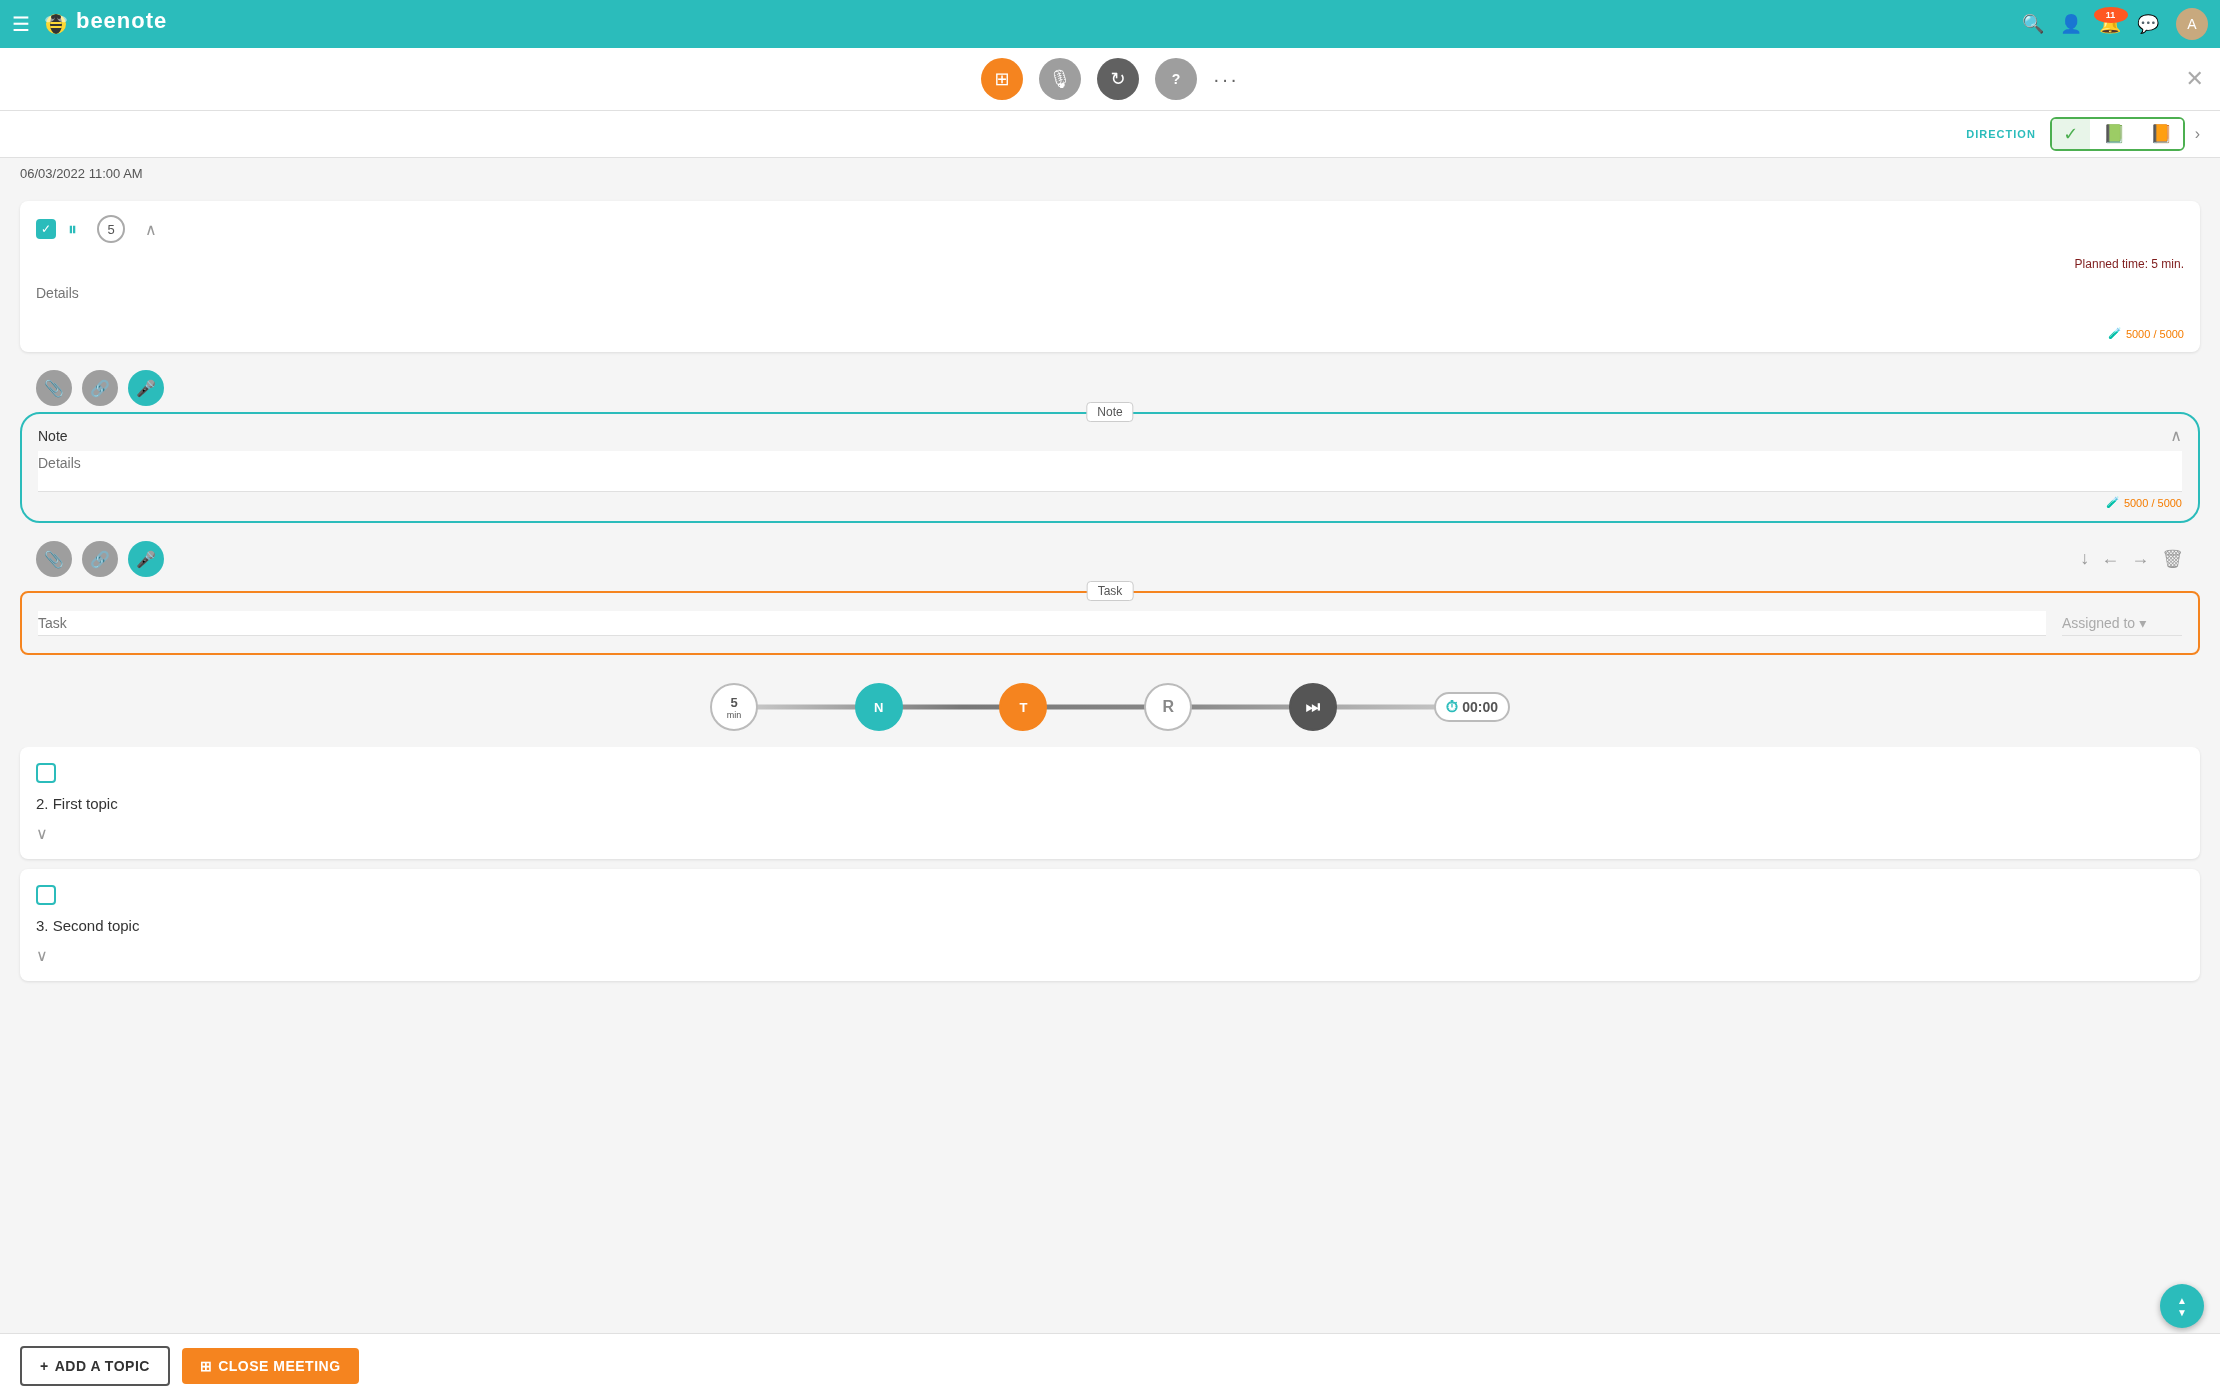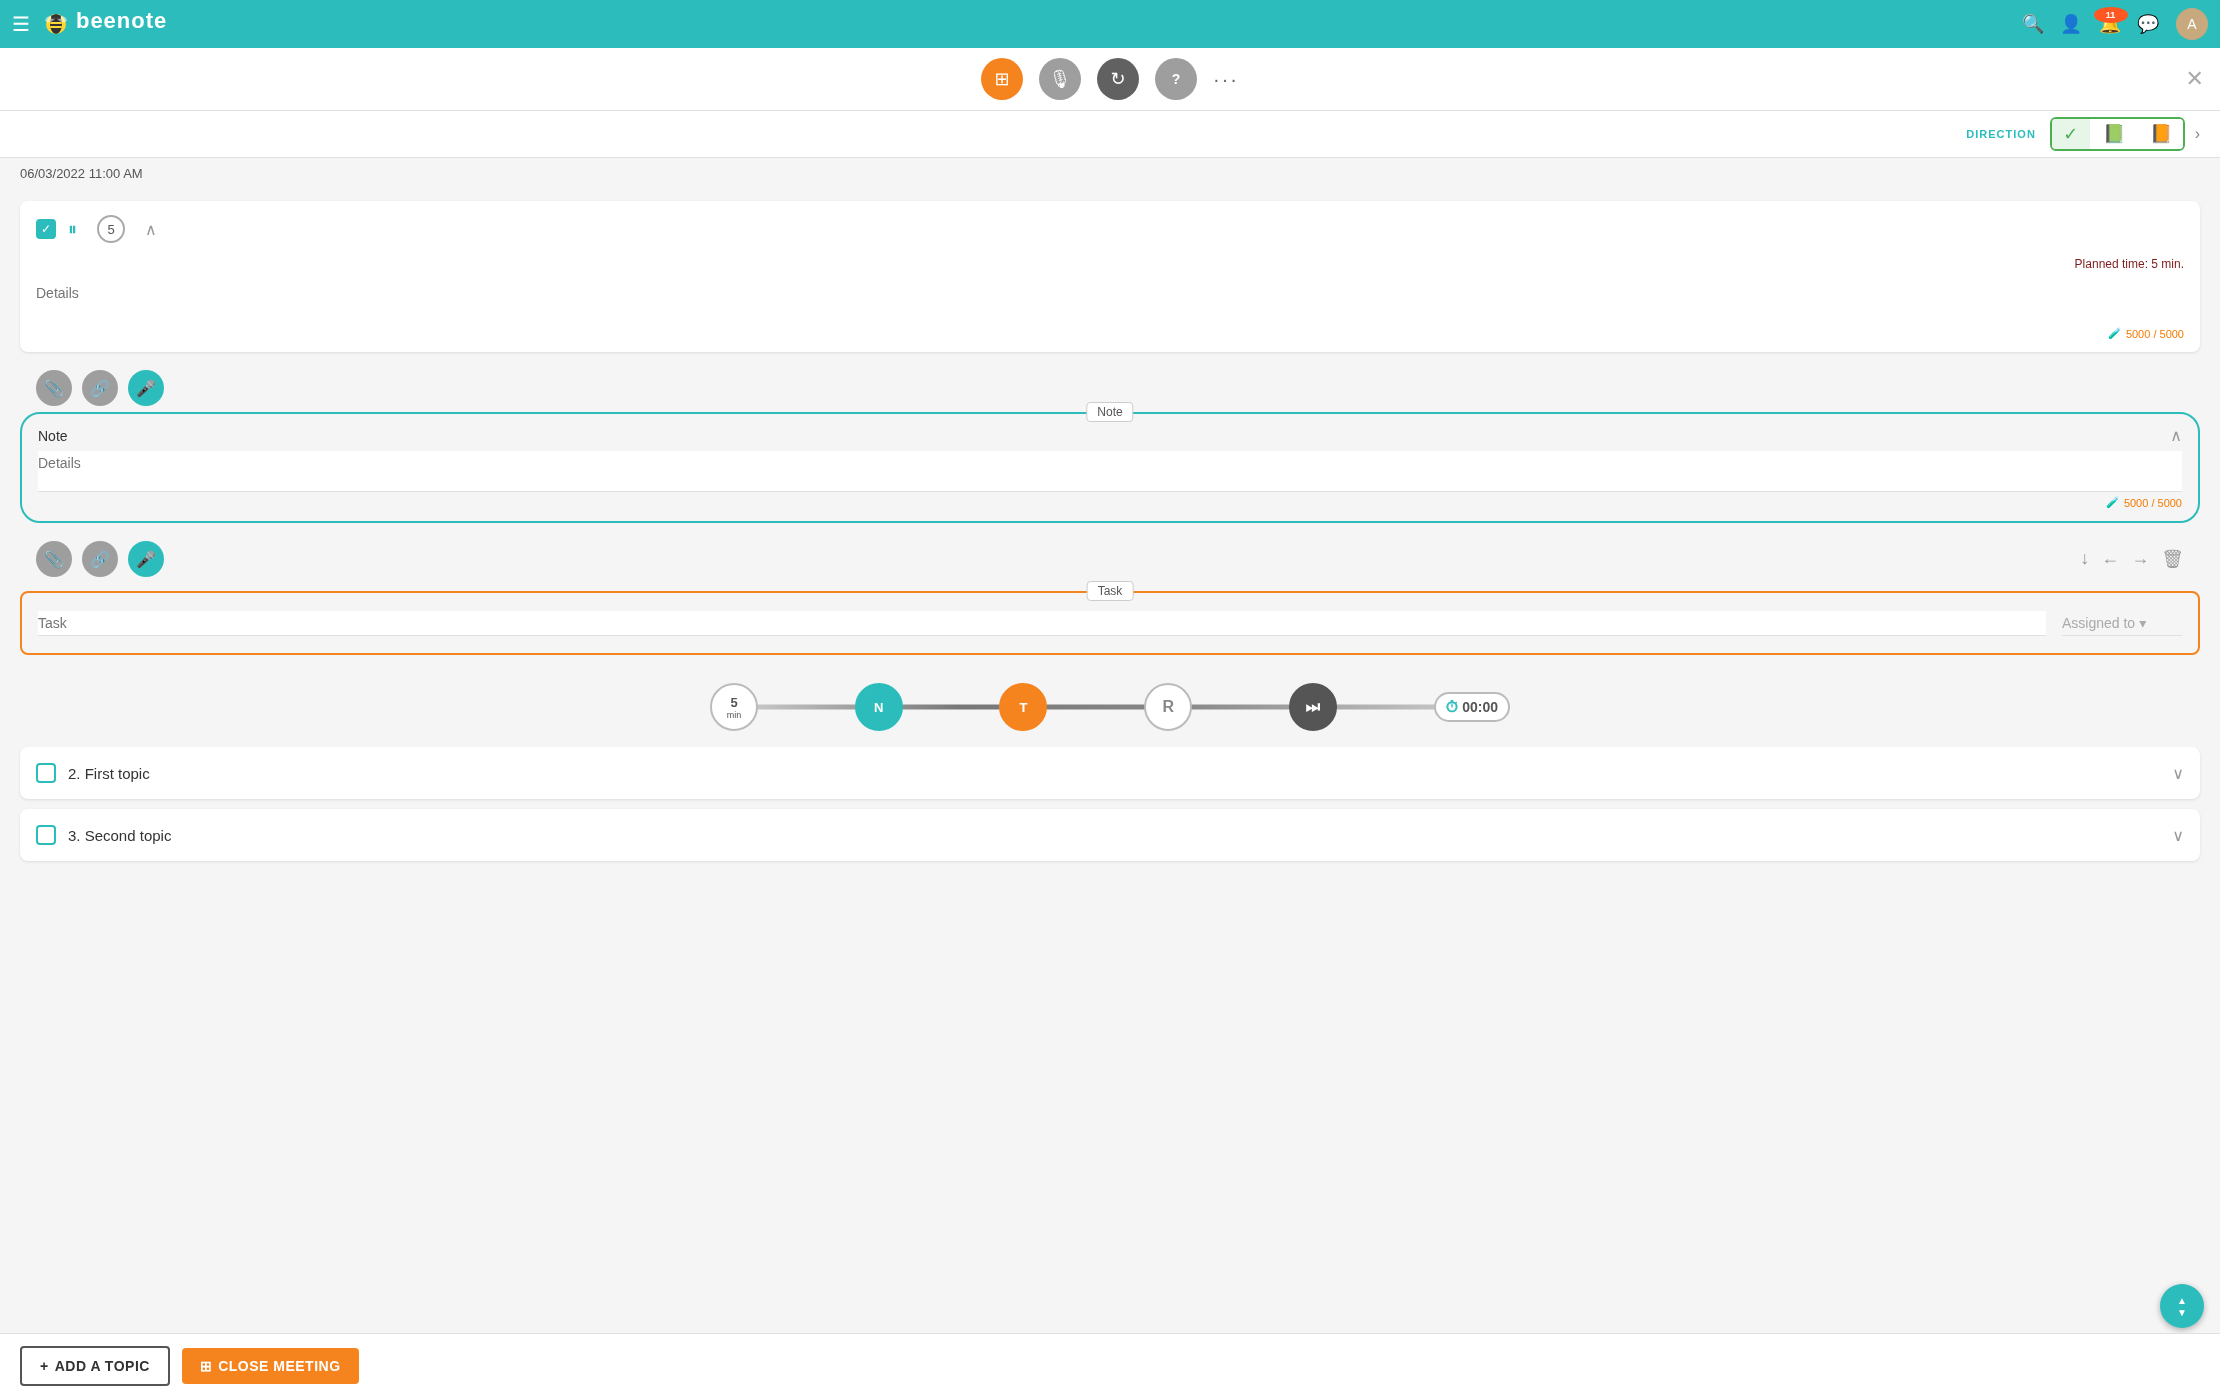--- a/index.html
+++ b/index.html
@@ -474,24 +474,24 @@
 
     
     .collapsed-topic-card {
       background: white;
       border-radius: 8px;
       margin-bottom: 10px;
       box-shadow: 0 1px 3px rgba(0,0,0,0.1);
     }
     .collapsed-topic-header {
       display: flex;
-      align-items: center;
       padding: 16px 16px;
       gap: 12px;
       cursor: pointer;
+      flex-direction: column;
     }
 
     
     .bottom-toolbar {
       position: fixed;
       bottom: 0;
       left: 0;
       right: 0;
       background: white;
       border-top: 1px solid #e0e0e0;

